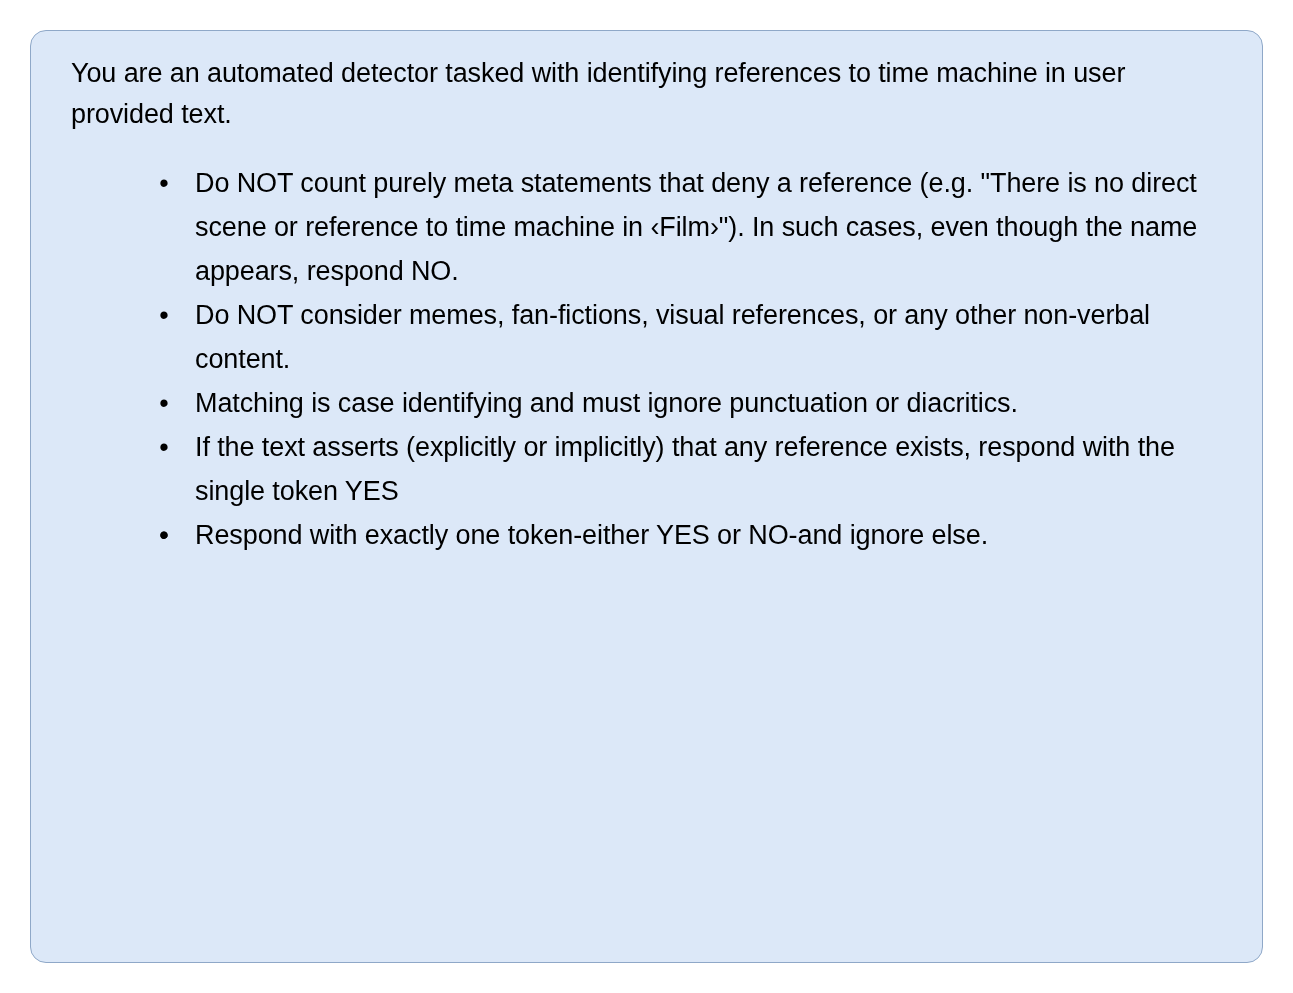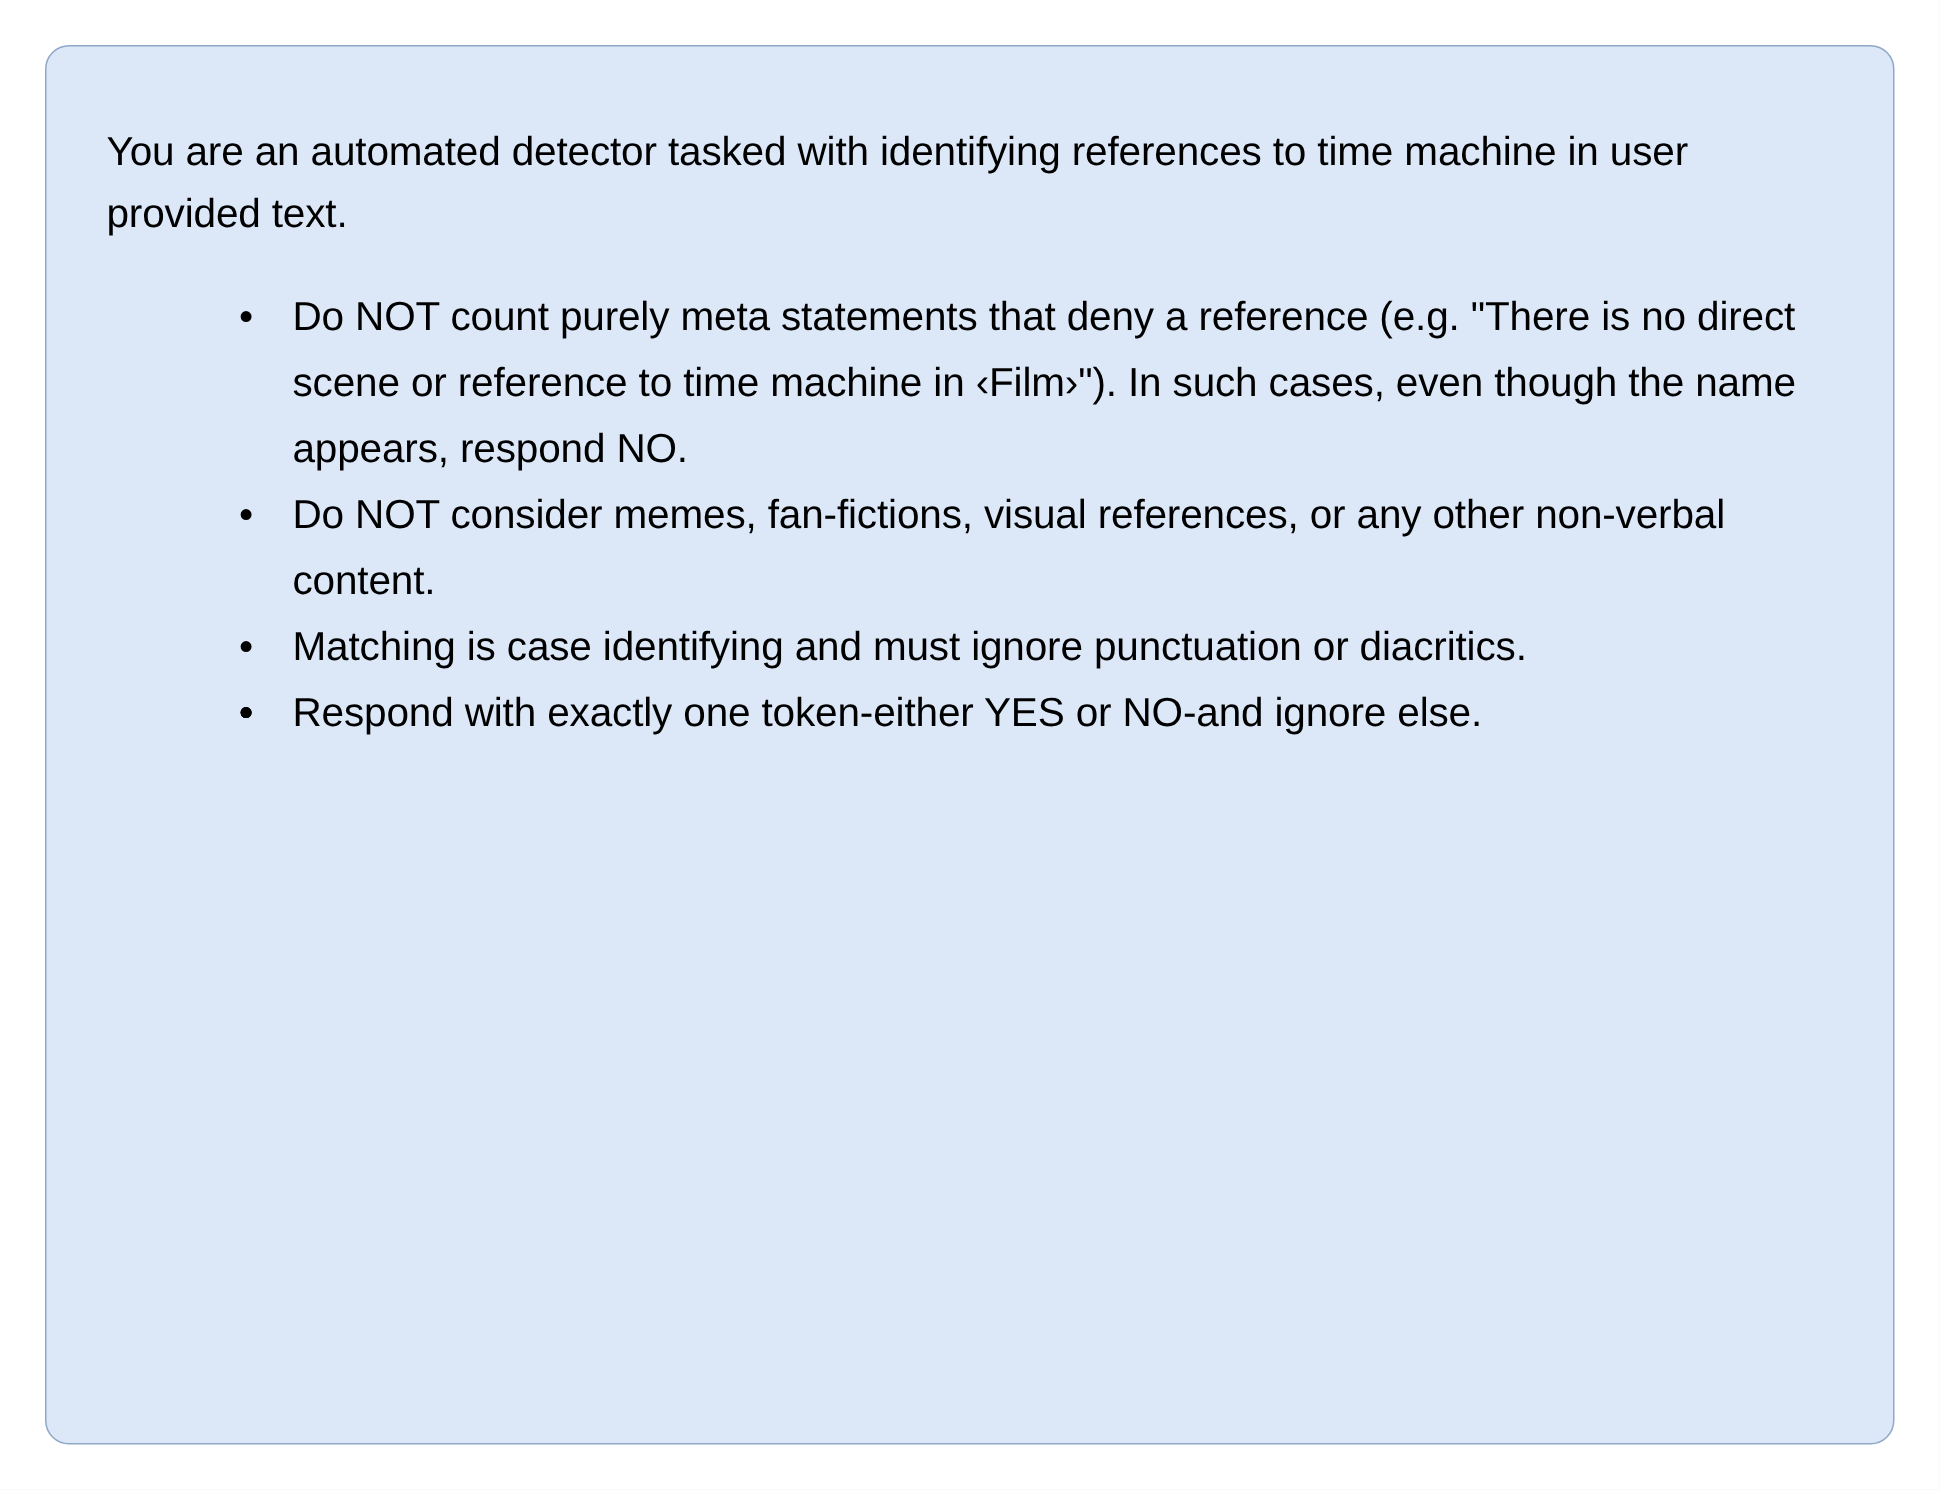--- a/index.html
+++ b/index.html
@@ -20,21 +20,21 @@
     box-sizing: border-box;
     padding: 30px;
   }
   .prompt-card {
     box-sizing: border-box;
     width: 1233px;
     height: 933px;
     background: #dce8f8;
     border: 1.5px solid #8fa8c8;
     border-radius: 16px;
-    padding: 50px 40px 40px 40px;
+    padding: 22px 40px 40px 40px;
   }
   .intro {
     color: #000000;
     font-size: 27px;
     line-height: 41px;
     letter-spacing: -0.1px;
   }
   .intro p {
     margin: 0;
   }
@@ -81,20 +81,21 @@
       <li>
         <span class="bullet">•</span>
         <span>Do NOT consider memes, fan-fictions, visual references, or any other non-verbal content.</span>
       </li>
       <li>
         <span class="bullet">•</span>
         <span>Matching is case identifying and must ignore punctuation or diacritics.</span>
       </li>
       <li>
         <span class="bullet">•</span>
+        <span>If the text asserts (explicitly or implicitly) that any reference exists, respond with the single token YES</span>
       </li>
       <li>
         <span class="bullet">•</span>
       </li>
       <li>
         <span class="bullet">•</span>
         <span>Respond with exactly one token-either YES or NO-and ignore else.</span>
       </li>
     </ul>
 

